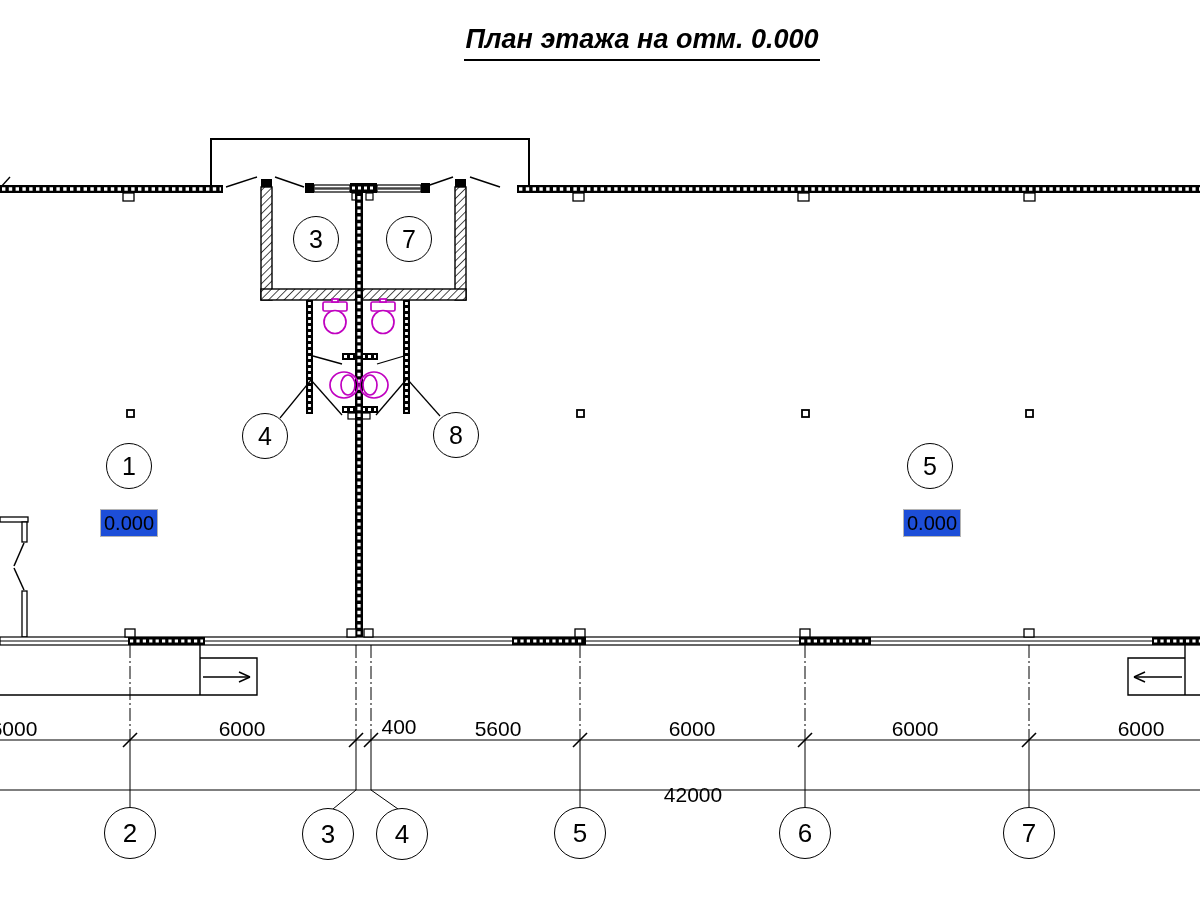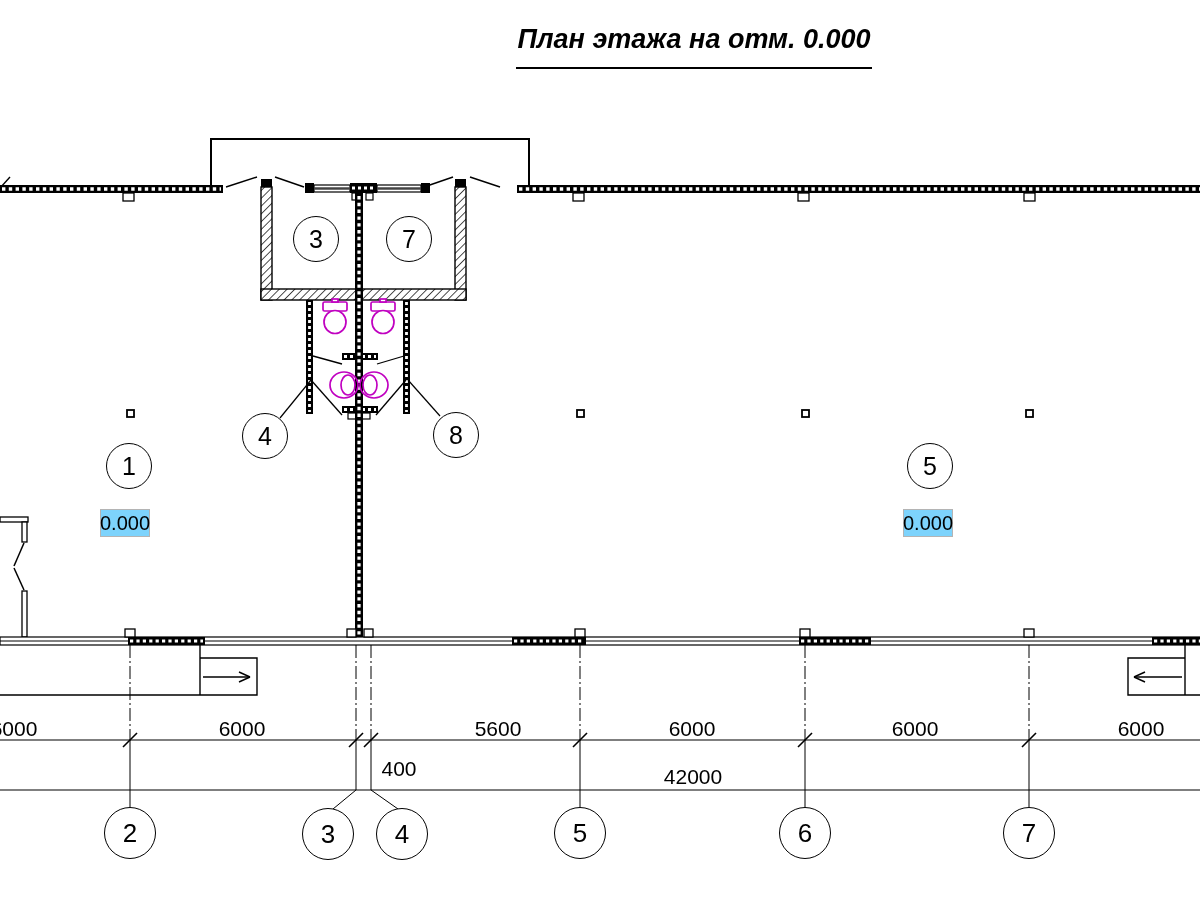--- a/index.html
+++ b/index.html
@@ -3,40 +3,40 @@
 <meta charset="utf-8">
 <style>
   html,body{margin:0;padding:0;}
   body{
     width:1200px;height:900px;position:relative;overflow:hidden;
     background:#ffffff;
     font-family:"Liberation Sans", sans-serif;
     color:#000;
   }
   .title{
-    position:absolute;left:516px;top:24px;width:356px;
+    position:absolute;left:464px;top:24px;width:356px;
     font-size:27px;font-weight:bold;font-style:italic;
     text-align:center;
-    border-bottom:2.4px solid #000;padding-bottom:12px;
+    border-bottom:2.4px solid #000;padding-bottom:4px;
     white-space:nowrap;
   }
   .dimlbl{
     position:absolute;transform:translateX(-50%);
     font-size:21px;line-height:21px;white-space:nowrap;
   }
   .bubble{
     position:absolute;border:1.4px solid #000;border-radius:50%;
     background:#fff;display:flex;align-items:center;justify-content:center;
     box-sizing:border-box;
   }
   .axisbubble{width:52px;height:52px;font-size:26px;}
   .roombubble{width:46px;height:46px;font-size:25px;}
   .elev{
-    position:absolute;width:50px;height:28px;
-    border:1px solid #b4b4b4;background:#7dd3fc;
+    position:absolute;width:58px;height:28px;
+    border:1px solid #b4b4b4;background:#1d4ed8;
     display:flex;align-items:center;justify-content:center;
     font-size:20px;box-sizing:border-box;
   }
   svg{position:absolute;left:0;top:0;}
 </style>
 </head>
 <body>
 
 <svg width="1200" height="900" viewBox="0 0 1200 900">
   <defs>
@@ -255,27 +255,27 @@
 
 <div class="elev" style="left:100px;top:509px;">
   <span>0.000</span>
 </div>
 <div class="elev" style="left:903px;top:509px;">
   <span>0.000</span>
 </div>
 
 <div class="dimlbl" style="left:14px;top:718px;">6000</div>
 <div class="dimlbl" style="left:242px;top:718px;">6000</div>
-<div class="dimlbl" style="left:399px;top:758px;">400</div>
+<div class="dimlbl" style="left:399px;top:716px;">400</div>
 <div class="dimlbl" style="left:498px;top:718px;">5600</div>
 <div class="dimlbl" style="left:692px;top:718px;">6000</div>
 <div class="dimlbl" style="left:915px;top:718px;">6000</div>
 <div class="dimlbl" style="left:1141px;top:718px;">6000</div>
 
-<div class="dimlbl" style="left:693px;top:766px;">42000</div>
+<div class="dimlbl" style="left:693px;top:784px;">42000</div>
 
 <div class="bubble axisbubble" style="left:104px;top:807px;">
   <span>2</span>
 </div>
 <div class="bubble axisbubble" style="left:302px;top:808px;">
   <span>3</span>
 </div>
 <div class="bubble axisbubble" style="left:376px;top:808px;">
   <span>4</span>
 </div>

